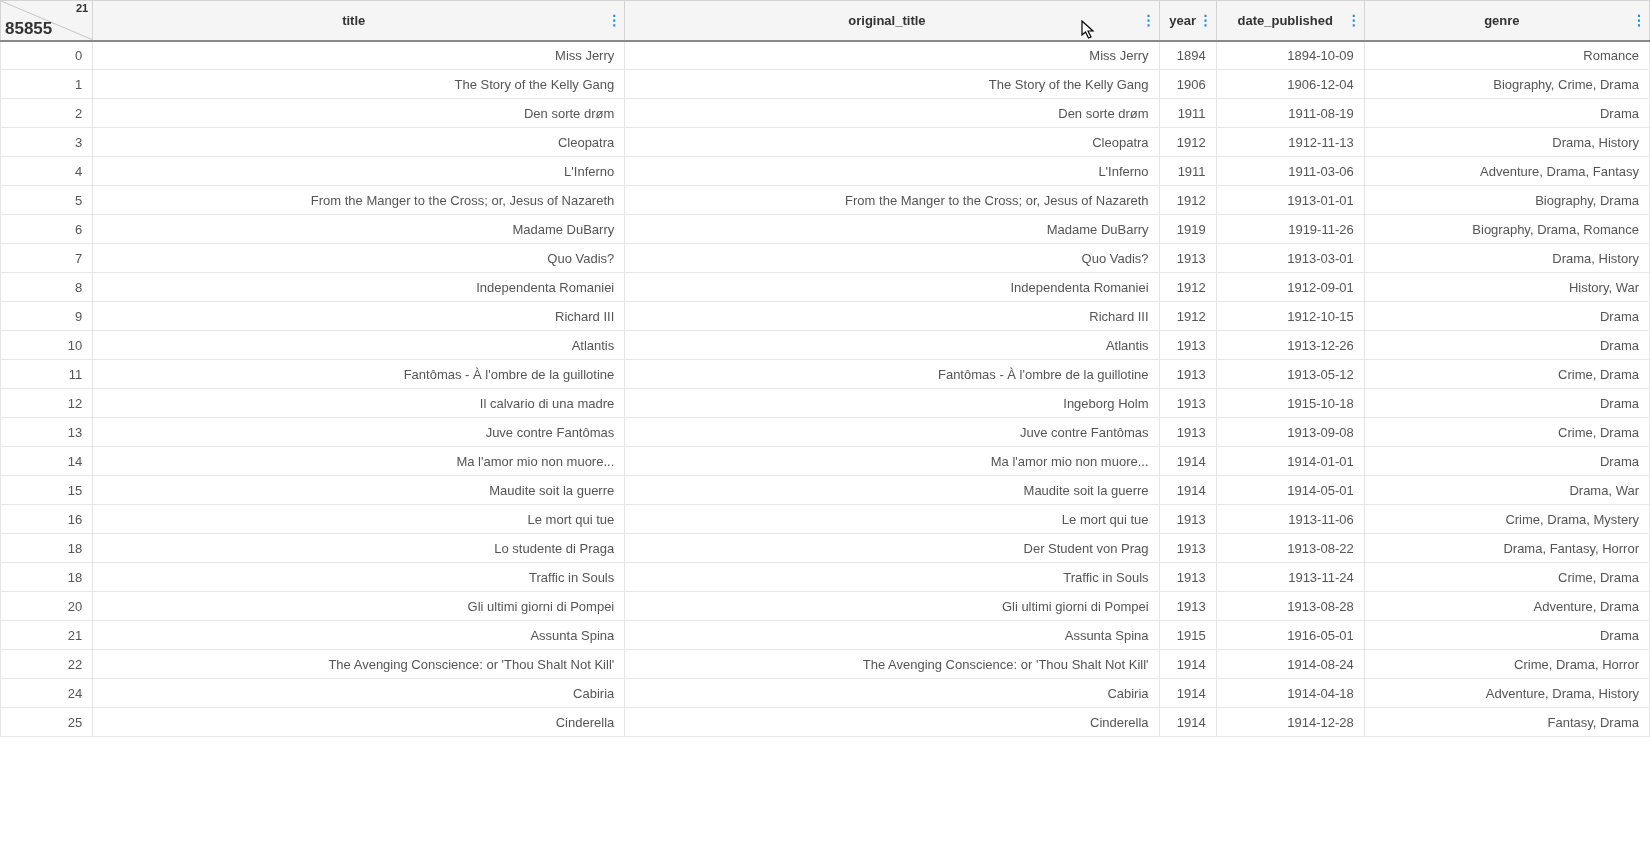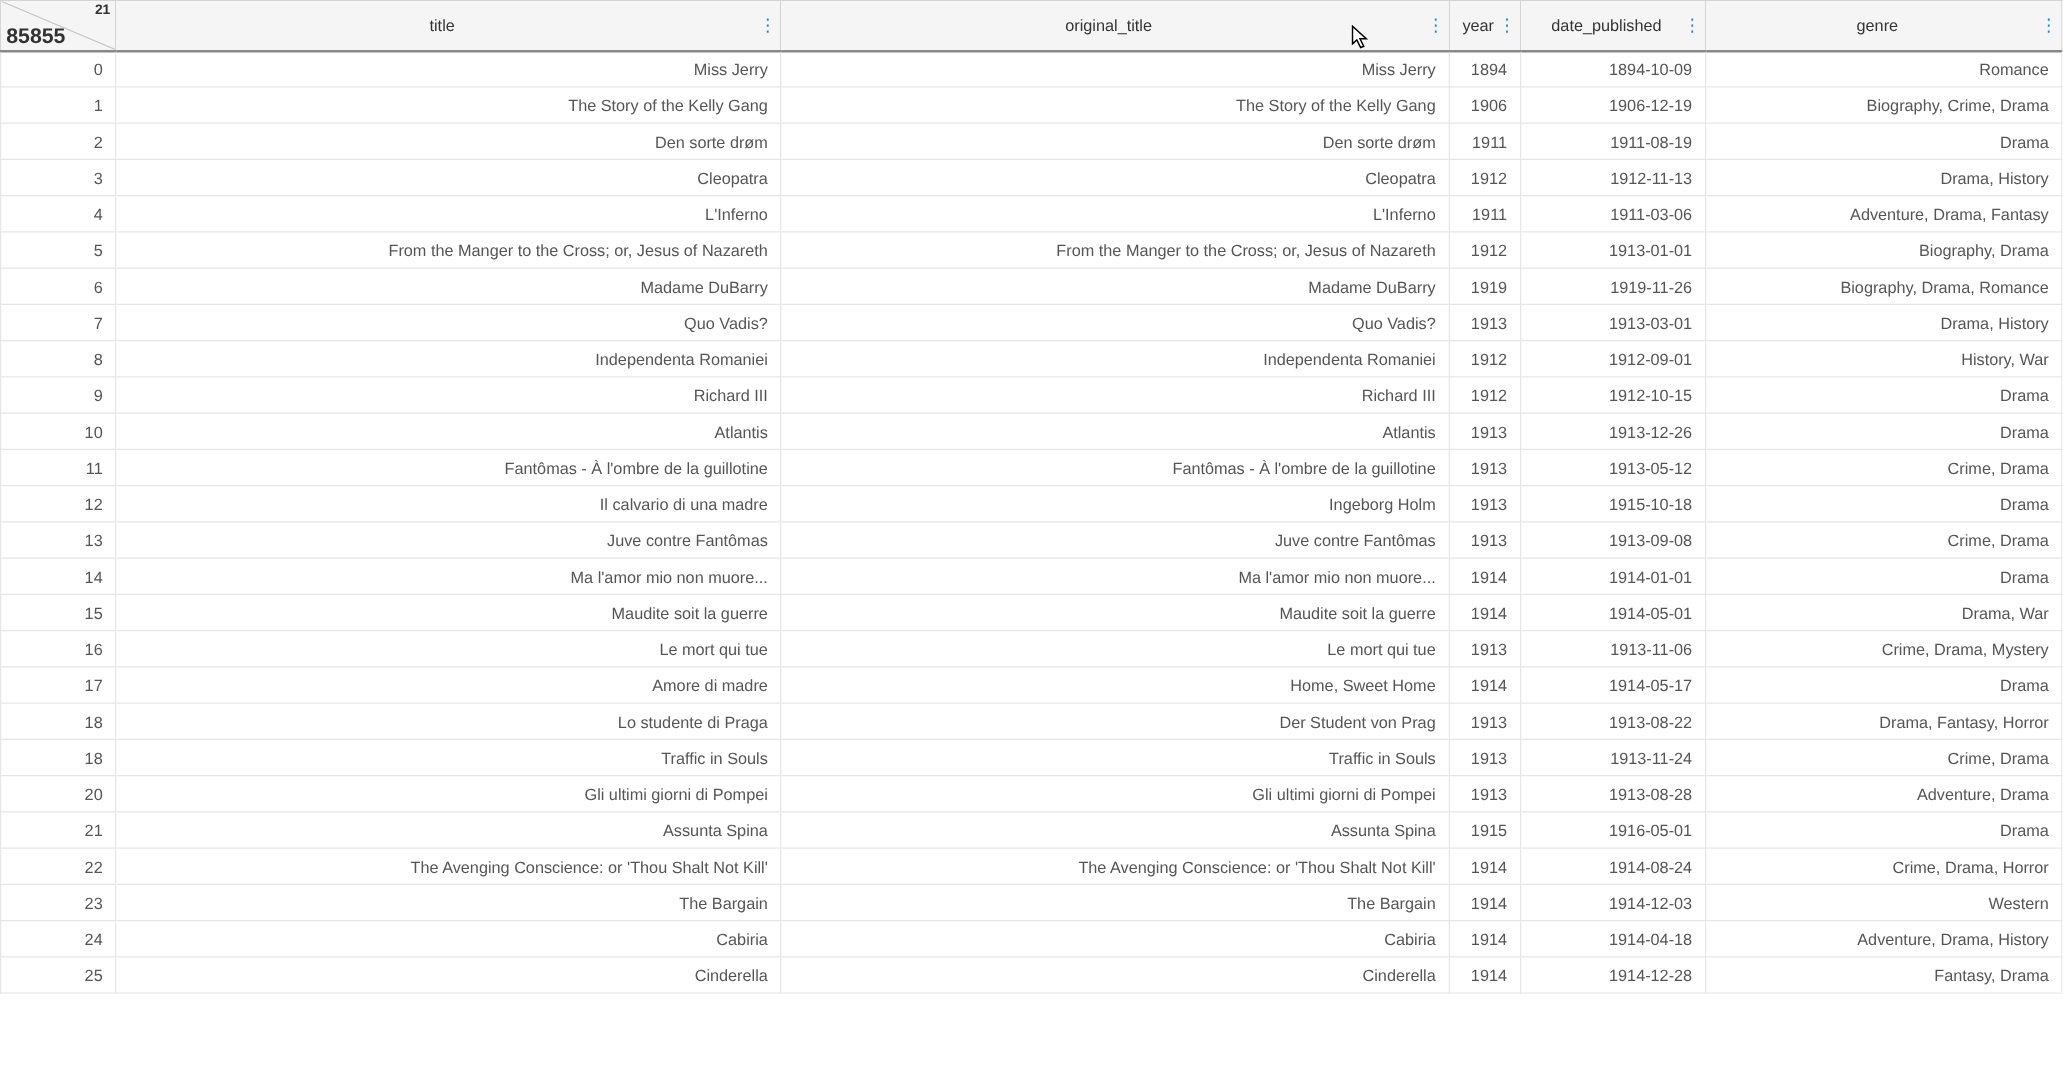--- a/index.html
+++ b/index.html
@@ -47,21 +47,21 @@
       position: absolute;
       bottom: 1px;
       left: 4px;
       font-size: 17px;
       font-weight: bold;
       color: #333;
     }
     th.col-header {
       background: #f5f5f5;
       border: 1px solid #d4d4d4;
-      font-weight: normal;
+      font-weight: bold;
       font-size: 13px;
       color: #333;
       height: 40px;
       position: relative;
       text-align: center;
       padding: 0 18px 0 8px;
     }
     .col-menu {
       position: absolute;
       right: 3px;
@@ -145,21 +145,21 @@
         <td class="cell txt col-original-title">Miss Jerry</td>
         <td class="cell num col-year">1894</td>
         <td class="cell num col-date-published">1894-10-09</td>
         <td class="cell num col-genre">Romance</td>
       </tr>
       <tr>
         <th class="row-header">1</th>
         <td class="cell txt col-title">The Story of the Kelly Gang</td>
         <td class="cell txt col-original-title">The Story of the Kelly Gang</td>
         <td class="cell num col-year">1906</td>
-        <td class="cell num col-date-published">1906-12-19</td>
+        <td class="cell num col-date-published">1906-12-04</td>
         <td class="cell num col-genre">Biography, Crime, Drama</td>
       </tr>
       <tr>
         <th class="row-header">2</th>
         <td class="cell txt col-title">Den sorte drøm</td>
         <td class="cell txt col-original-title">Den sorte drøm</td>
         <td class="cell num col-year">1911</td>
         <td class="cell num col-date-published">1911-08-19</td>
         <td class="cell num col-genre">Drama</td>
       </tr>
@@ -269,28 +269,20 @@
       </tr>
       <tr>
         <th class="row-header">16</th>
         <td class="cell txt col-title">Le mort qui tue</td>
         <td class="cell txt col-original-title">Le mort qui tue</td>
         <td class="cell num col-year">1913</td>
         <td class="cell num col-date-published">1913-11-06</td>
         <td class="cell num col-genre">Crime, Drama, Mystery</td>
       </tr>
       <tr>
-        <th class="row-header">17</th>
-        <td class="cell txt col-title">Amore di madre</td>
-        <td class="cell txt col-original-title">Home, Sweet Home</td>
-        <td class="cell num col-year">1914</td>
-        <td class="cell num col-date-published">1914-05-17</td>
-        <td class="cell num col-genre">Drama</td>
-      </tr>
-      <tr>
         <th class="row-header">18</th>
         <td class="cell txt col-title">Lo studente di Praga</td>
         <td class="cell txt col-original-title">Der Student von Prag</td>
         <td class="cell num col-year">1913</td>
         <td class="cell num col-date-published">1913-08-22</td>
         <td class="cell num col-genre">Drama, Fantasy, Horror</td>
       </tr>
       <tr>
         <th class="row-header">18</th>
         <td class="cell txt col-title">Traffic in Souls</td>
@@ -317,28 +309,20 @@
       </tr>
       <tr>
         <th class="row-header">22</th>
         <td class="cell txt col-title">The Avenging Conscience: or 'Thou Shalt Not Kill'</td>
         <td class="cell txt col-original-title">The Avenging Conscience: or 'Thou Shalt Not Kill'</td>
         <td class="cell num col-year">1914</td>
         <td class="cell num col-date-published">1914-08-24</td>
         <td class="cell num col-genre">Crime, Drama, Horror</td>
       </tr>
       <tr>
-        <th class="row-header">23</th>
-        <td class="cell txt col-title">The Bargain</td>
-        <td class="cell txt col-original-title">The Bargain</td>
-        <td class="cell num col-year">1914</td>
-        <td class="cell num col-date-published">1914-12-03</td>
-        <td class="cell num col-genre">Western</td>
-      </tr>
-      <tr>
         <th class="row-header">24</th>
         <td class="cell txt col-title">Cabiria</td>
         <td class="cell txt col-original-title">Cabiria</td>
         <td class="cell num col-year">1914</td>
         <td class="cell num col-date-published">1914-04-18</td>
         <td class="cell num col-genre">Adventure, Drama, History</td>
       </tr>
       <tr>
         <th class="row-header">25</th>
         <td class="cell txt col-title">Cinderella</td>

